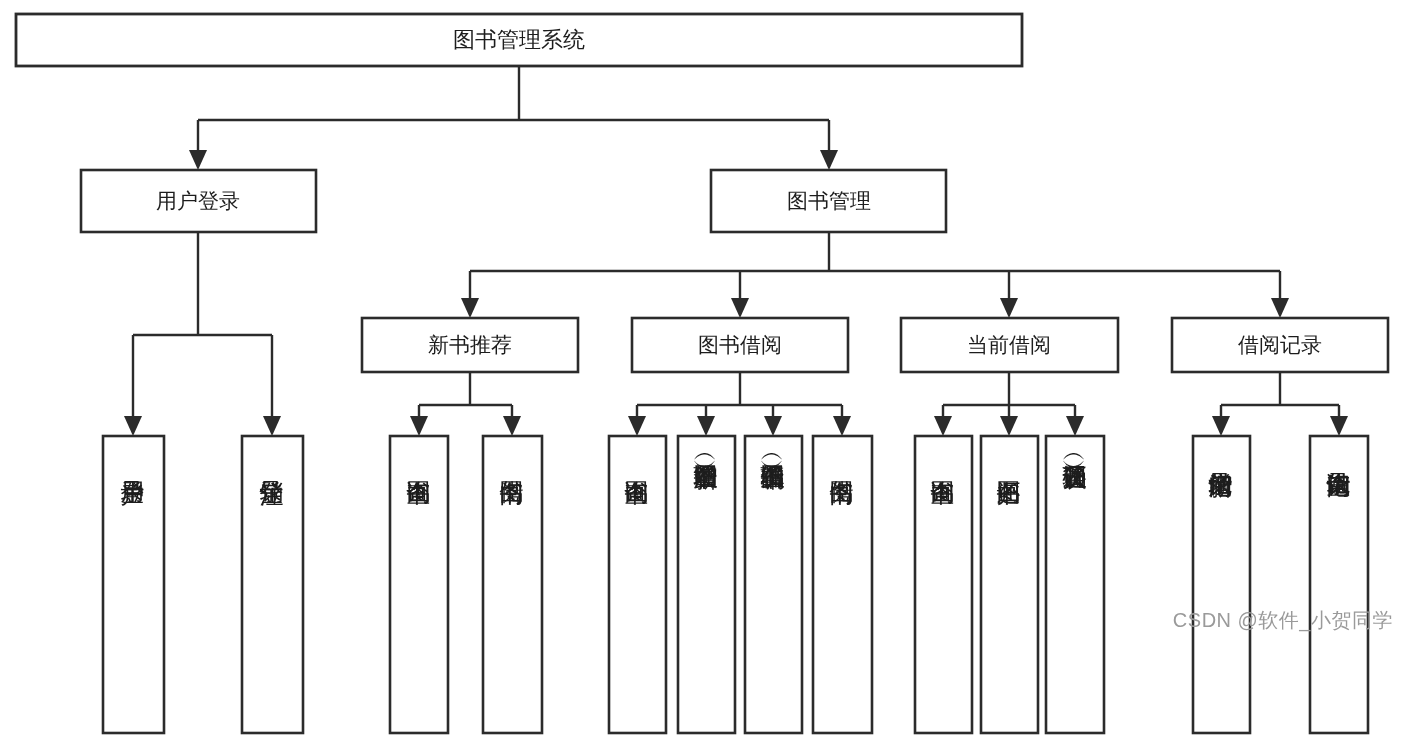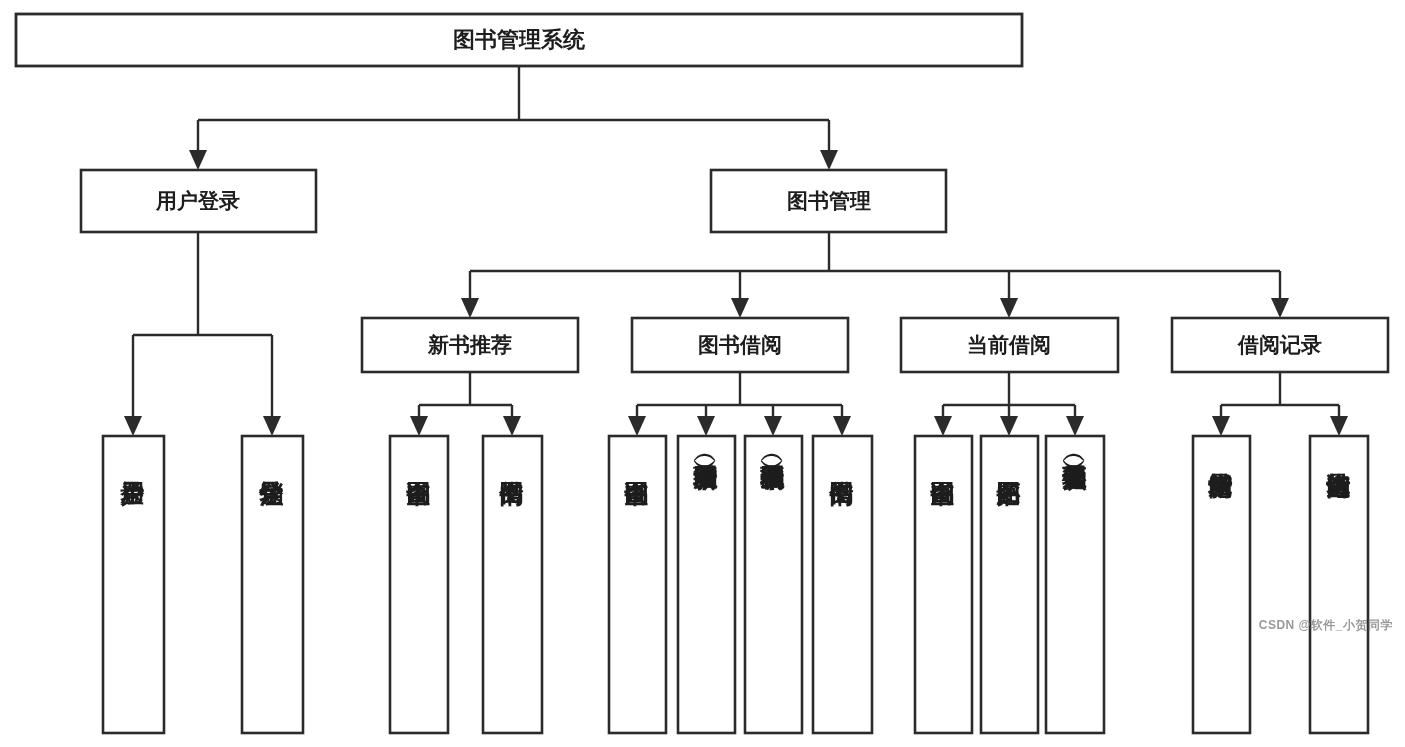--- a/index.html
+++ b/index.html
@@ -13,21 +13,20 @@
     position: relative;
     overflow: hidden;
     font-family: "Liberation Sans", "DejaVu Sans", sans-serif;
   }
   #diagram-root {
     position: absolute;
     left: 0;
     top: 0;
     width: 1405px;
     height: 640px;
-    font-weight: bold;
   }
   svg.diagram {
     display: block;
     width: 1405px;
     height: 747px;
   }
   .node-rect {
     fill: #ffffff;
     stroke: #2b2b2b;
     stroke-width: 2.6;
@@ -62,21 +61,21 @@
     font-size: 24px;
     writing-mode: vertical-rl;
     text-orientation: upright;
     text-anchor: middle;
   }
   .watermark {
     position: absolute;
     right: 12px;
     bottom: 6px;
     font-family: "Liberation Sans", "DejaVu Sans", sans-serif;
-    font-size: 12px;
+    font-size: 20px;
     color: #9a9a9a;
     letter-spacing: 0.5px;
     white-space: nowrap;
     user-select: none;
   }
 </style>
 </head>
 <body>
 
 <div id="diagram-root">

